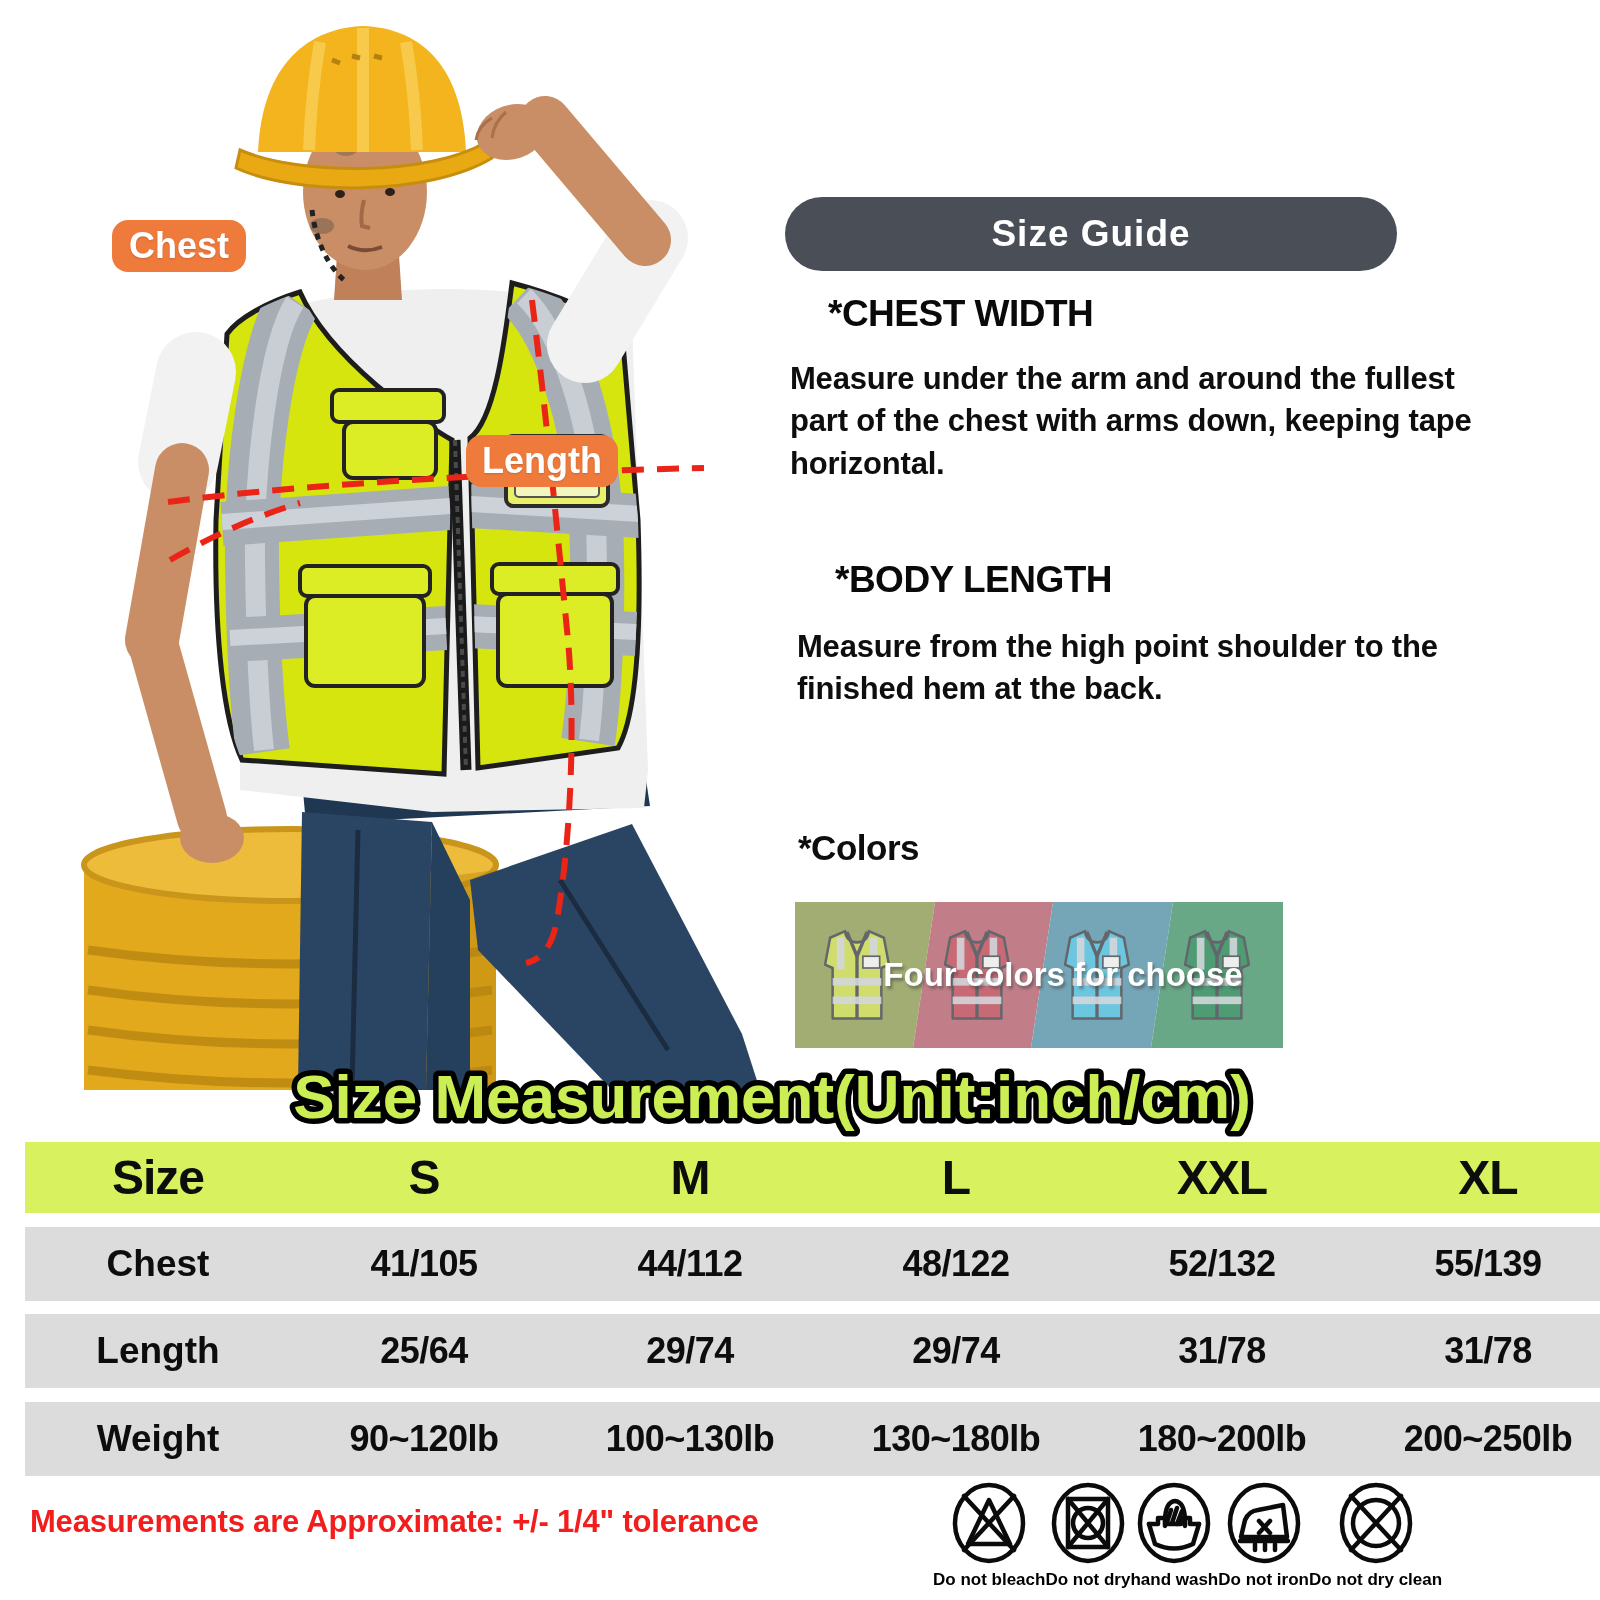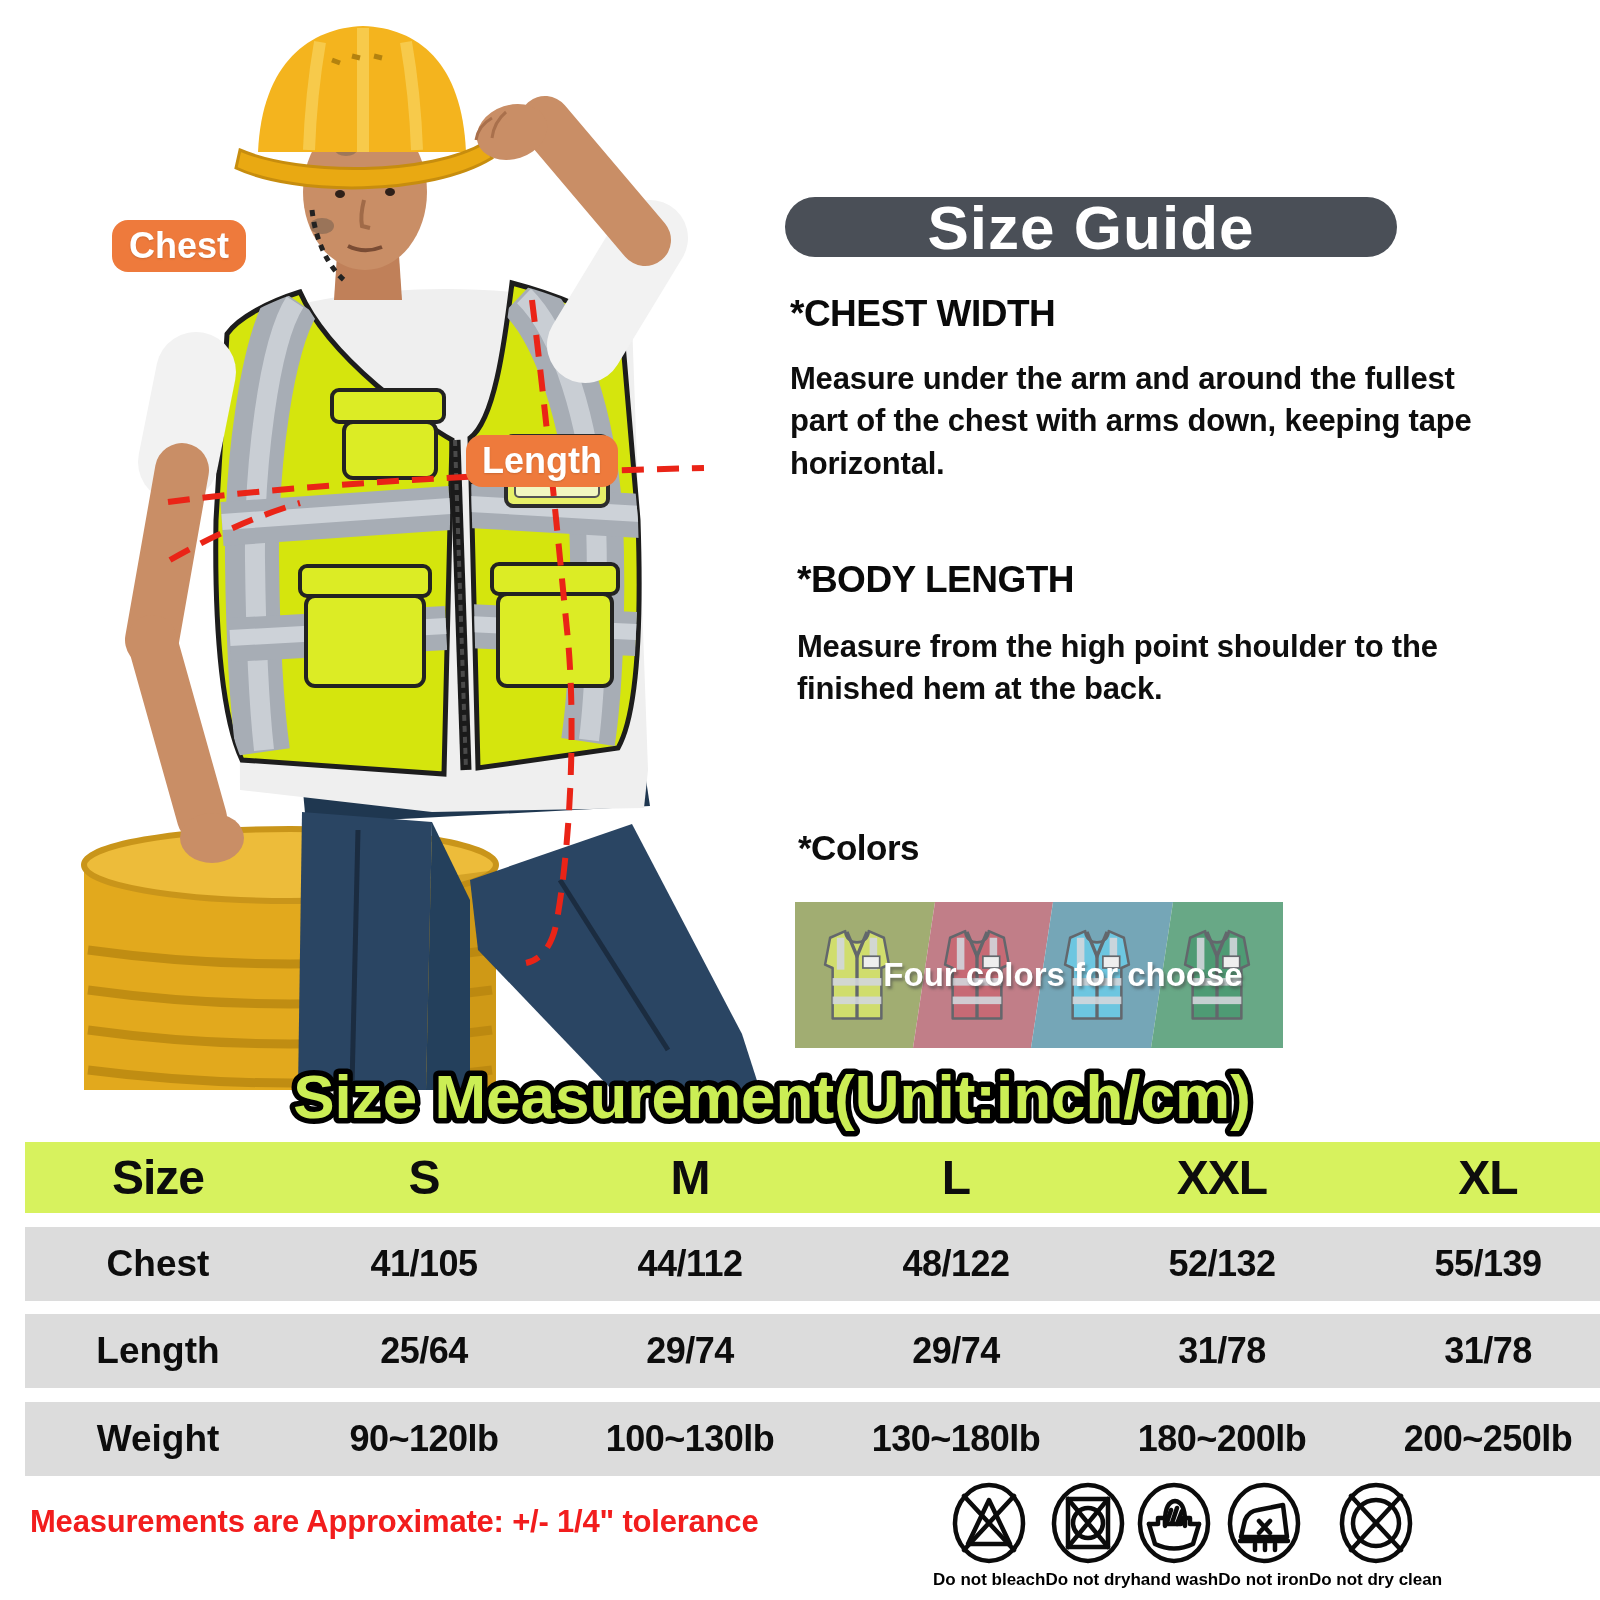--- a/index.html
+++ b/index.html
@@ -18,26 +18,26 @@
     position:absolute; background:#ee7a3c; color:#fff;
     font-weight:700; border-radius:16px;
     display:flex; align-items:center; justify-content:center;
     text-shadow:0 1px 2px rgba(0,0,0,.15);
   }
   #chest-pill  { left:112px; top:220px; width:134px; height:52px; font-size:36px; }
   #length-pill { left:466px; top:435px; width:152px; height:52px; font-size:36px; }
 
   
   .banner {
-    left:785px; top:197px; width:612px; height:60px;
+    left:785px; top:197px; width:612px; height:74px;
     background:#4a4f57; border-radius:38px;
-    color:#fff; font-size:62px; font-weight:700; letter-spacing:1px;
+    color:#fff; font-size:37px; font-weight:700; letter-spacing:1px;
     display:flex; align-items:center; justify-content:center;
   }
-  .sec-heading { position:absolute; font-weight:800; font-size:37px; color:#0a0a0a; letter-spacing:-0.5px; }
+  .sec-heading { position:absolute; font-weight:800; font-size:37px; color:#0a0a0a; letter-spacing:-0.5px;margin-left:38px; }
   #chest-heading  { left:790px; top:293px; }
   #length-heading { left:797px; top:559px; }
   .sec-body {
     position:absolute; width:690px; font-size:31px; font-weight:600;
     line-height:1.37; letter-spacing:-0.2px; color:#0e0e0e;
   }
   #chest-body  { left:790px; top:358px; }
   #length-body { left:797px; top:626px; }
   #colors-heading { left:798px; top:820px; font-size:35px; font-weight:700; position:absolute; letter-spacing:-0.5px;margin-top:8px;}
 

